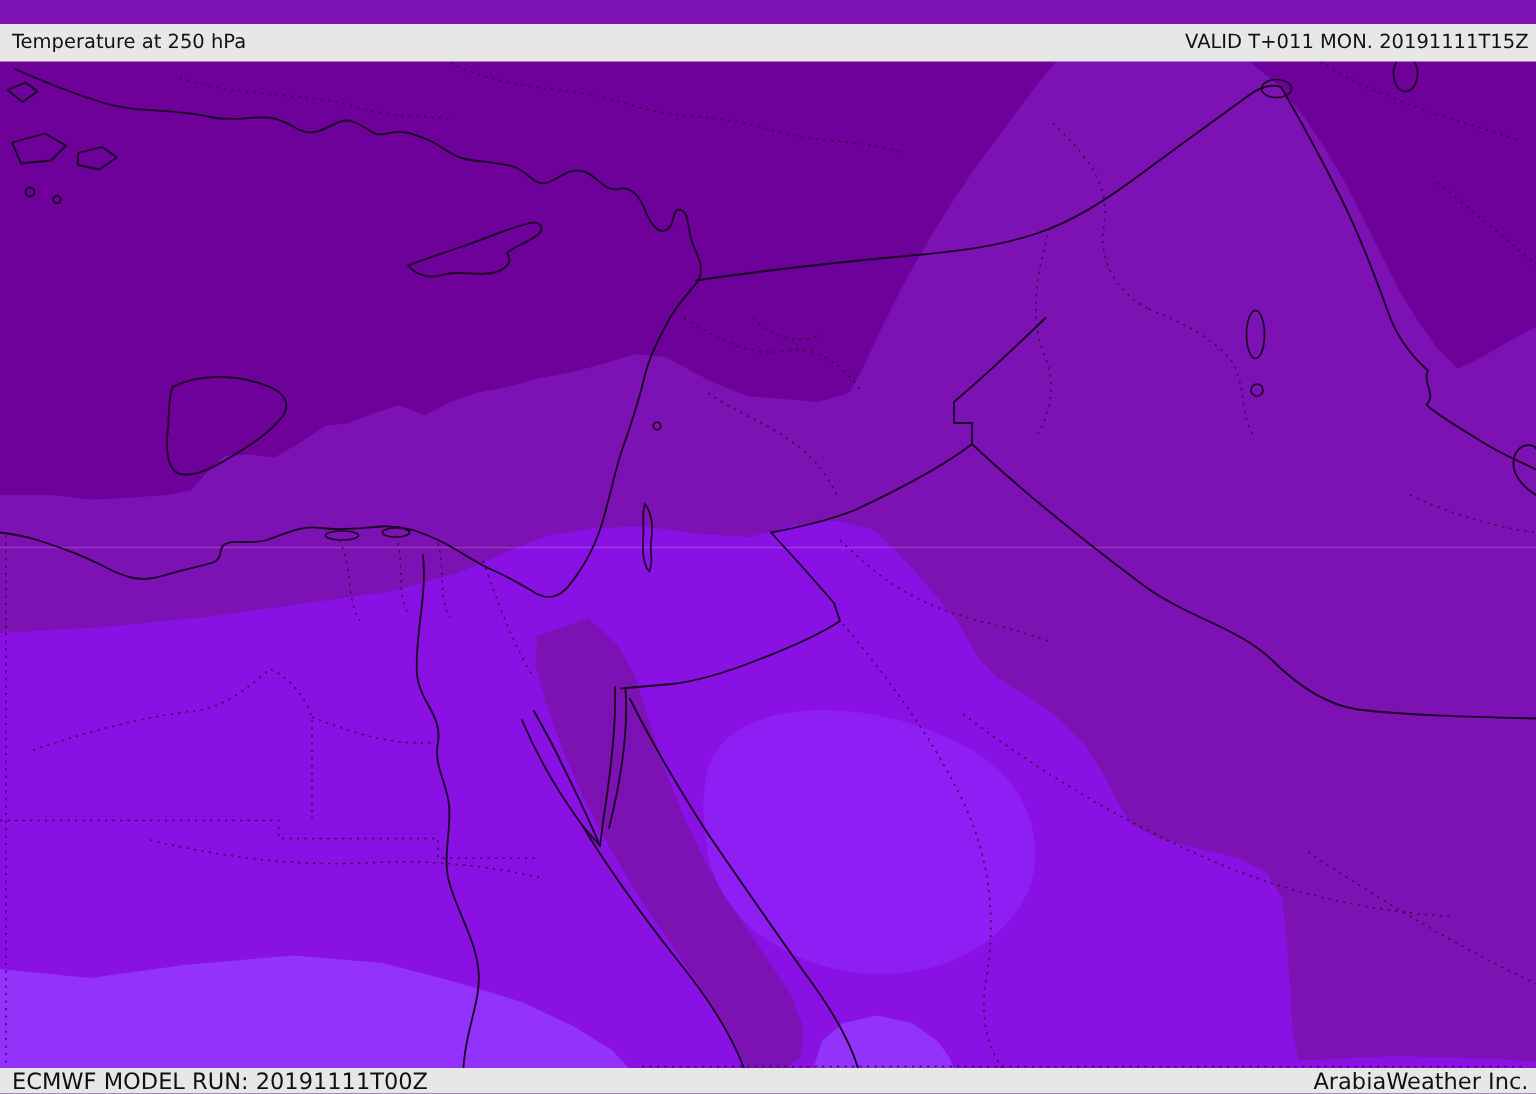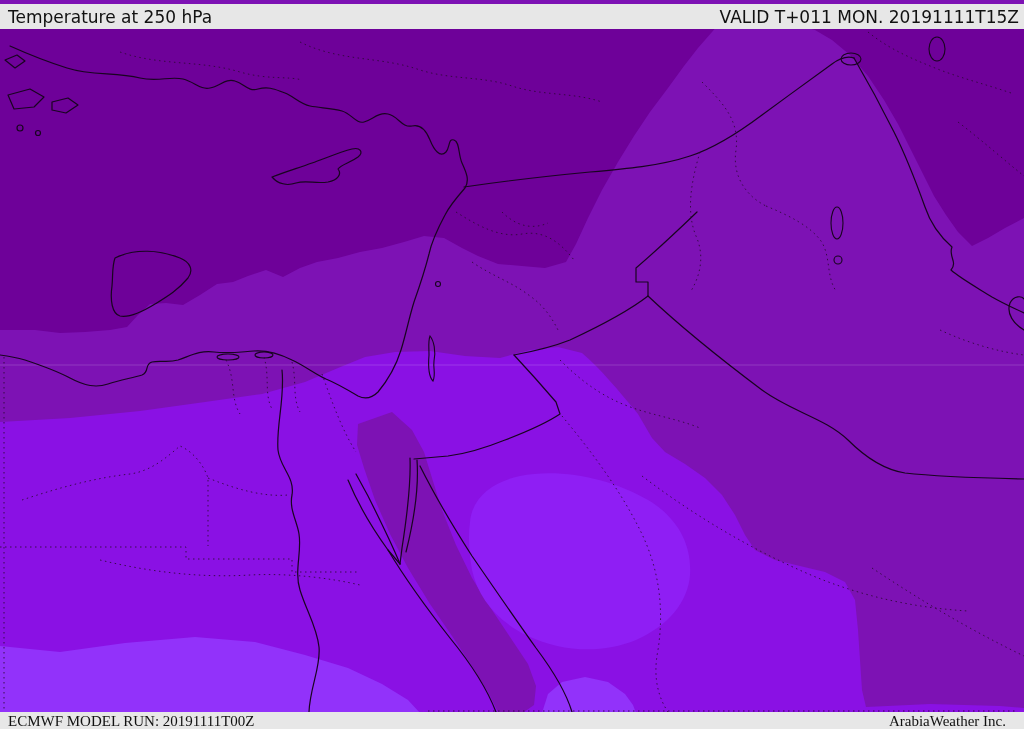--- a/index.html
+++ b/index.html
@@ -1,21 +1,21 @@
 <!DOCTYPE html>
 <html style="--band-a-coldest: #6E0199; --band-b: #7D12B4; --band-d: #8A11E4; --band-d-core: #8F1EF4; --band-e-warmest: #9232FA; --line-solid: #190420; --line-dotted: #2B0A33; --gridline: rgba(255,255,255,0.17); --bar-bg: #E7E7E7; --bar-text: #111111;"><head>
 <meta charset="utf-8">
 <style>
   html,body{margin:0;padding:0;background:#bbb;}
   #screen{position:relative;width:1024px;height:729px;overflow:hidden;
           font-family:"DejaVu Sans","Liberation Sans",sans-serif;background:var(--band-b);}
   .bar{position:absolute;left:0;width:1024px;background:var(--bar-bg);color:var(--bar-text);
        display:flex;justify-content:space-between;align-items:flex-end;box-sizing:border-box;}
-  .bar.header{top:4px;height:25px;font-size:17px;line-height:24px;padding:0 5px 0 8px;}
-  .bar.footer{top:712px;height:17px;font-size:15px;line-height:16px;padding:0 18px 0 8px;font-family:Liberation Serif, serif;}
+  .bar.header{top:16px;height:25px;font-size:13px;line-height:24px;padding:0 5px 0 8px;}
+  .bar.footer{top:712px;height:17px;font-size:15px;line-height:16px;padding:0 5px 0 8px;}
   svg{position:absolute;top:0;left:0;display:block;}
   .band-b{fill:var(--band-b);}
   .band-a{fill:var(--band-a-coldest);}
   .band-d{fill:var(--band-d);}
   .band-d-core{fill:var(--band-d-core);}
   .band-e{fill:var(--band-e-warmest);}
   .wedge{fill:var(--band-b);}
   .solidline{fill:none;stroke:var(--line-solid);stroke-width:1.2;stroke-linejoin:round;stroke-linecap:round;}
   .lake{fill:none;stroke:var(--line-solid);stroke-width:1.1;}
   .dotline{fill:none;stroke:var(--line-dotted);stroke-width:1;stroke-dasharray:1.5 3.5;opacity:.85;}

